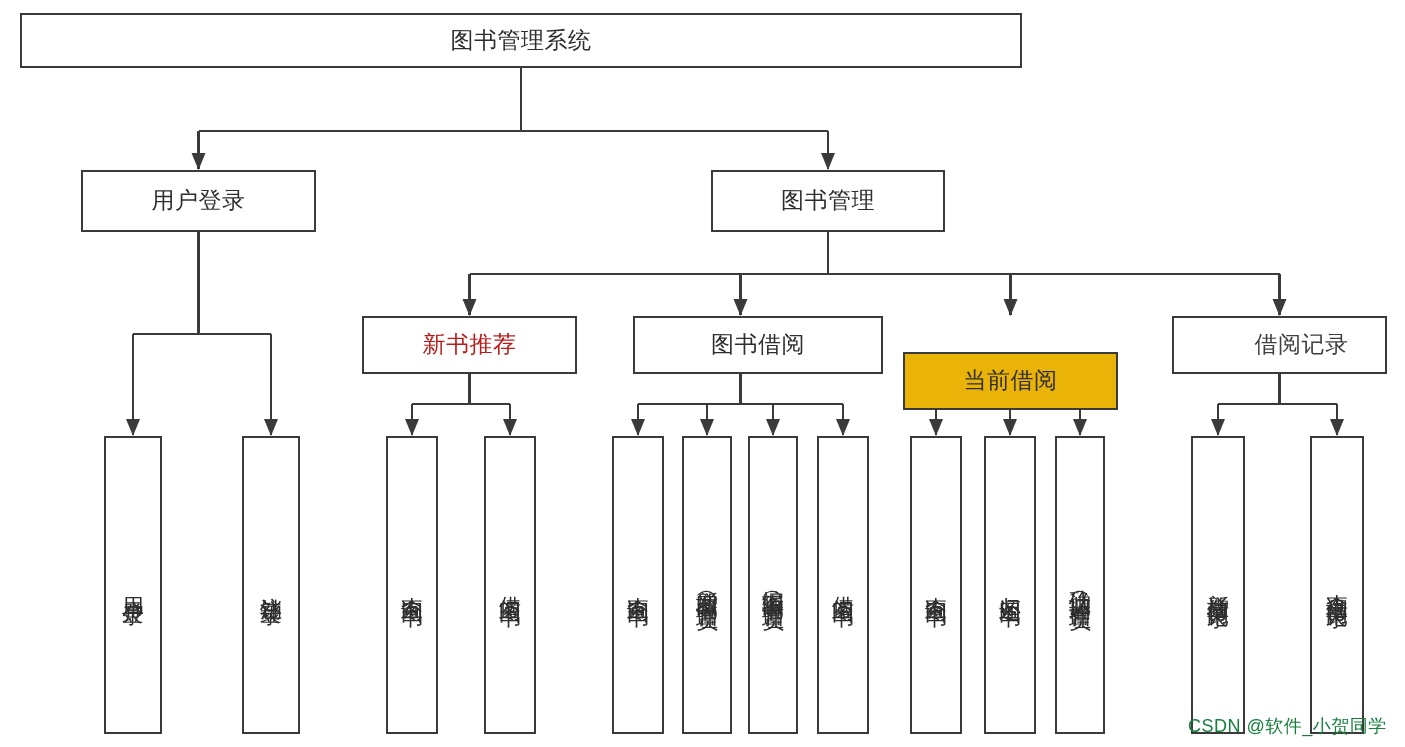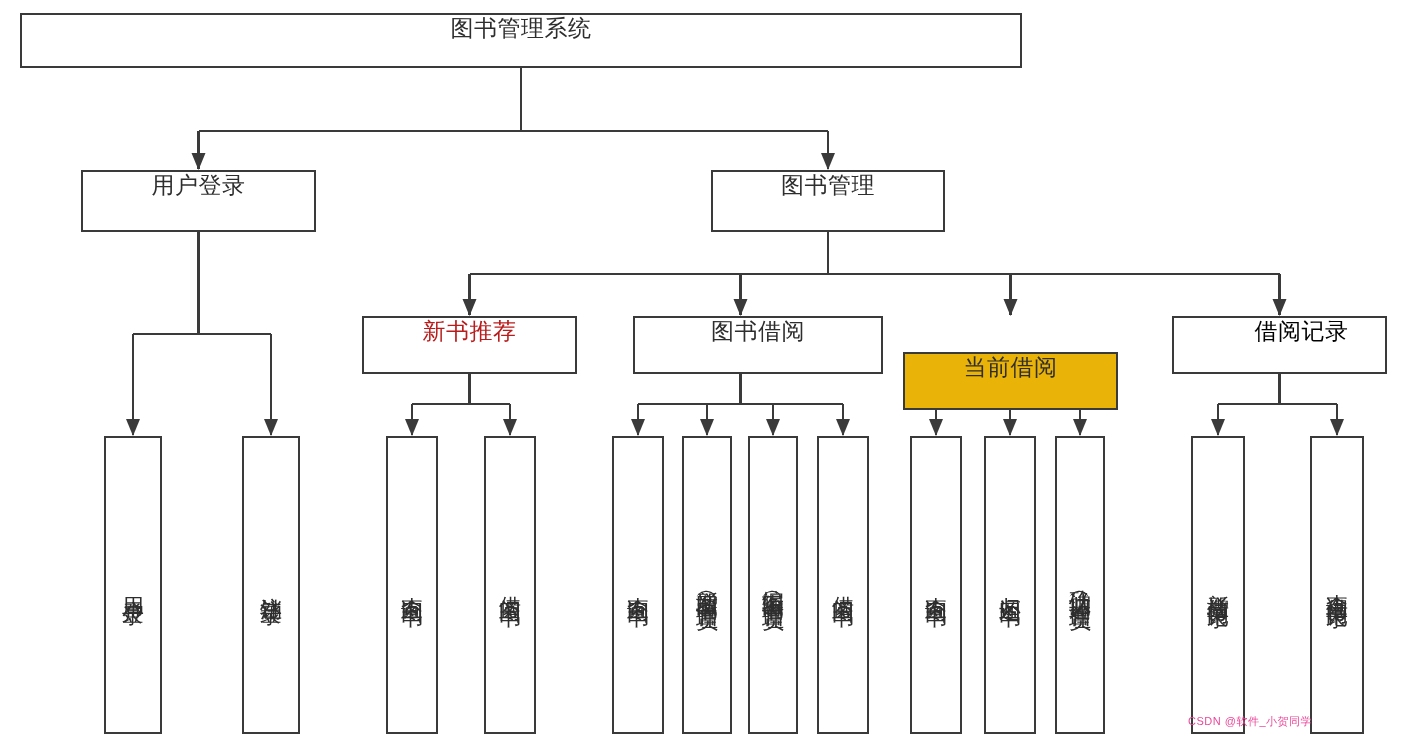--- a/index.html
+++ b/index.html
@@ -23,21 +23,21 @@
     top: 0;
     width: 1405px;
     height: 747px;
   }
   .node-box {
     position: absolute;
     box-sizing: border-box;
     background: #ffffff;
     border: 2.5px solid #3a3a3a;
     display: flex;
-    align-items: flex-start;
+    align-items: center;
     justify-content: center;
     color: #2e2e2e;
   }
   .node-label {
     display: block;
     text-align: center;
     line-height: 1.18;
     white-space: pre;
   }
   .node-h .node-label {
@@ -52,22 +52,22 @@
     writing-mode: vertical-rl;
     text-orientation: upright;
     font-size: 22px;
     letter-spacing: 3px;
     line-height: 1;
   }
   .watermark {
     position: absolute;
     left: 1188px;
     top: 714px;
-    font-size: 11px;
-    color: #ec4899;
+    font-size: 18px;
+    color: #15803d;
     white-space: nowrap;
     letter-spacing: 0.5px;
   }
 </style>
 </head>
 <body>
 
 <div id="diagram-root">
 
   <svg id="edges-layer" viewBox="0 0 1405 747" xmlns="http://www.w3.org/2000/svg">
@@ -137,21 +137,21 @@
       </div>
       <div class="node-box node-h" style="left: 362px; top: 316px; width: 215px; height: 58px; border-color: rgb(58, 58, 58); background: rgb(255, 255, 255); color: #b91c1c;">
         <span class="node-label">新书推荐</span>
       </div>
       <div class="node-box node-h" style="left: 633px; top: 316px; width: 250px; height: 58px; border-color: rgb(58, 58, 58); background: rgb(255, 255, 255); color: rgb(46, 46, 46);">
         <span class="node-label">图书借阅</span>
       </div>
       <div class="node-box node-h" style="left: 903px; top: 316px; width: 215px; height: 58px; border-color: rgb(58, 58, 58); background: #eab308; color: rgb(46, 46, 46); margin-top: 36px;">
         <span class="node-label">当前借阅</span>
       </div>
-      <div class="node-box node-h" style="left: 1172px; top: 316px; width: 215px; height: 58px; border-color: rgb(58, 58, 58); background: rgb(255, 255, 255); color: #000000; padding-left: 44px;">
+      <div class="node-box node-h" style="left: 1172px; top: 316px; width: 215px; height: 58px; border-color: rgb(58, 58, 58); background: rgb(255, 255, 255); color: #404040; padding-left: 44px;">
         <span class="node-label">借阅记录</span>
       </div>
       <div class="node-box node-v" style="left: 104px; top: 436px; width: 58px; height: 298px; border-color: rgb(58, 58, 58); background: rgb(255, 255, 255); color: rgb(46, 46, 46);">
         <span class="node-label">用户登录</span>
       </div>
       <div class="node-box node-v" style="left: 242px; top: 436px; width: 58px; height: 298px; border-color: rgb(58, 58, 58); background: rgb(255, 255, 255); color: rgb(46, 46, 46);">
         <span class="node-label">注销登录</span>
       </div>
       <div class="node-box node-v" style="left: 386px; top: 436px; width: 52px; height: 298px; border-color: rgb(58, 58, 58); background: rgb(255, 255, 255); color: rgb(46, 46, 46);">
         <span class="node-label">查询图书</span>

